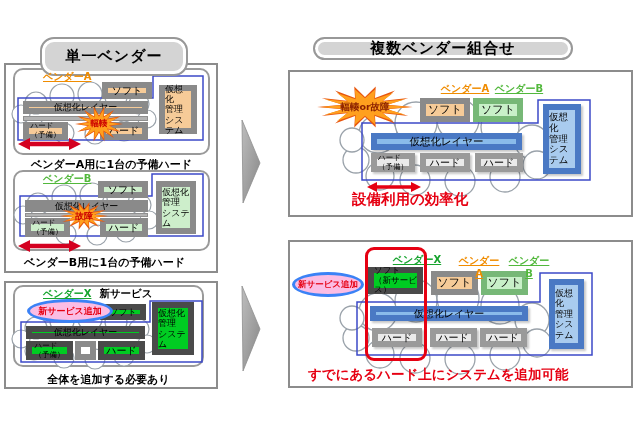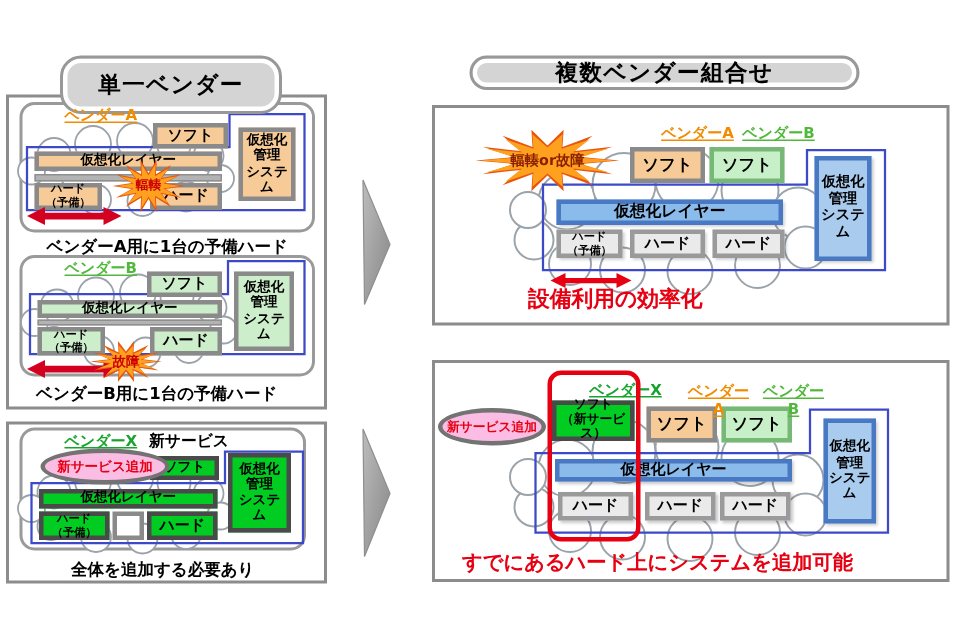--- a/index.html
+++ b/index.html
@@ -14,38 +14,38 @@
     display: flex; align-items: center; justify-content: center;
     font-weight: bold; font-size: 15px; letter-spacing: 1px; z-index: 5;
   }
   .outer { position: absolute; background: #fff; border: 2px solid #8c8c8c; z-index: 1; }
   .card  { position: absolute; background: #fff; border: 2px solid #9a9a9a; border-radius: 10px; z-index: 1; }
   .panel { position: absolute; background: #fff; border: 2px solid #8c8c8c; z-index: 1; }
   svg.under { position: absolute; left: 0; top: 0; z-index: 2; }
   svg.over  { position: absolute; left: 0; top: 0; z-index: 3; pointer-events: none; }
   .box {
     position: absolute; display: flex; align-items: center; justify-content: center;
-    text-align: center; font-weight: bold; border: 3px solid #0ea5e9;
+    text-align: left; font-weight: normal; border: 6px solid #0ea5e9;
     white-space: pre-line; line-height: 1.15; z-index: 3;
   }
   .peach  { background: #f6cb98; border-color: #8a8a8a; }
   .lgreen { background: #cdeecb; border-color: #8a8a8a; }
   .lgreen2{ background: #c8f0c8; border-color: #77b877; }
   .bgreen { background: #0c2, linear-gradient(#0c2,#0c2); background: #00cc22; border-color: #4a4a4a; }
   .grayb  { background: #eaeaea; border-color: #9a9a9a; box-shadow: 1.5px 1.5px 2px rgba(0,0,0,.22); }
   .bluebar{ background: #8abbea; border-color: #4a79c4; box-shadow: 1.5px 1.5px 2px rgba(0,0,0,.22); }
   .bluebox{ background: #a9cbee; border-color: #4a79c4; box-shadow: 1.5px 1.5px 2px rgba(0,0,0,.22); }
   .whitebox{ background: #fff; border-color: #8a8a8a; }
   .shelf { position: absolute; background: #b3b3b3; border: 1px solid #8f8f8f; z-index: 3; }
   .vlabel { position: absolute; font-weight: bold; text-decoration: underline; z-index: 5; text-align: center; margin-left: 20px; }
   .va { color: #f08c00; } .vb { color: #52b83c; } .vx { color: #17a42e; }
   .caption { position: absolute; font-weight: bold; z-index: 5; text-align: center; }
   .redcap  { position: absolute; font-weight: bold; color: #e60012; z-index: 5; white-space: nowrap; }
   .badge {
-    position: absolute; background: #fbbde4; border: 3px solid #737373; border-radius: 50%;
+    position: absolute; background: #fbbde4; border: 3px solid #3b82f6; border-radius: 50%;
     display: flex; align-items: center; justify-content: center;
     color: #e60012; font-weight: bold; z-index: 5; white-space: nowrap;
   }
   .highlight { position: absolute; border: 3px solid #e60012; border-radius: 9px; z-index: 6; }
   .burst { position: absolute; z-index: 4; }
   .burst .b1, .burst .b2 {
     position: absolute;
     clip-path: polygon(100% 50%,73.4% 55.4%,95.1% 71.7%,68.8% 65%,81.2% 89.1%,60.4% 71.6%,61.2% 98.8%,50% 74%,38.8% 98.8%,39.6% 71.6%,18.8% 89.1%,31.2% 65%,4.9% 71.7%,26.6% 55.4%,0% 50%,26.6% 44.6%,4.9% 28.3%,31.2% 35%,18.8% 10.9%,39.6% 28.4%,38.8% 1.2%,50% 26%,61.2% 1.2%,60.4% 28.4%,81.2% 10.9%,68.8% 35%,95.1% 28.3%,73.4% 44.6%);
   }
   .burst .b1 { left: 0; top: 0; right: 0; bottom: 0; background: #e8560e; }
@@ -212,21 +212,21 @@
     <polygon points="367,187 377,182 377,192"></polygon>
       <polygon points="421,187 411,182 411,192"></polygon>
   </g>
 </svg>
 
 <div class="burst" style="left:75px;top:106px;width:48px;height:36px">
   <div class="b1"></div>
     <div class="b2"></div>
   <div class="btxt" style="font-size:8.5px;color:#cc0000">輻輳</div>
 </div>
-<div class="burst" style="left:60px;top:227px;width:48px;height:28px">
+<div class="burst" style="left:60px;top:202px;width:48px;height:28px">
   <div class="b1"></div>
     <div class="b2"></div>
   <div class="btxt" style="font-size:9px;color:#cc0000">故障</div>
 </div>
 <div class="burst" style="left:317px;top:86px;width:96px;height:42px">
   <div class="b1"></div>
     <div class="b2"></div>
   <div class="btxt" style="font-size:9.5px;color:#8b2000">輻輳or故障</div>
 </div>
 

